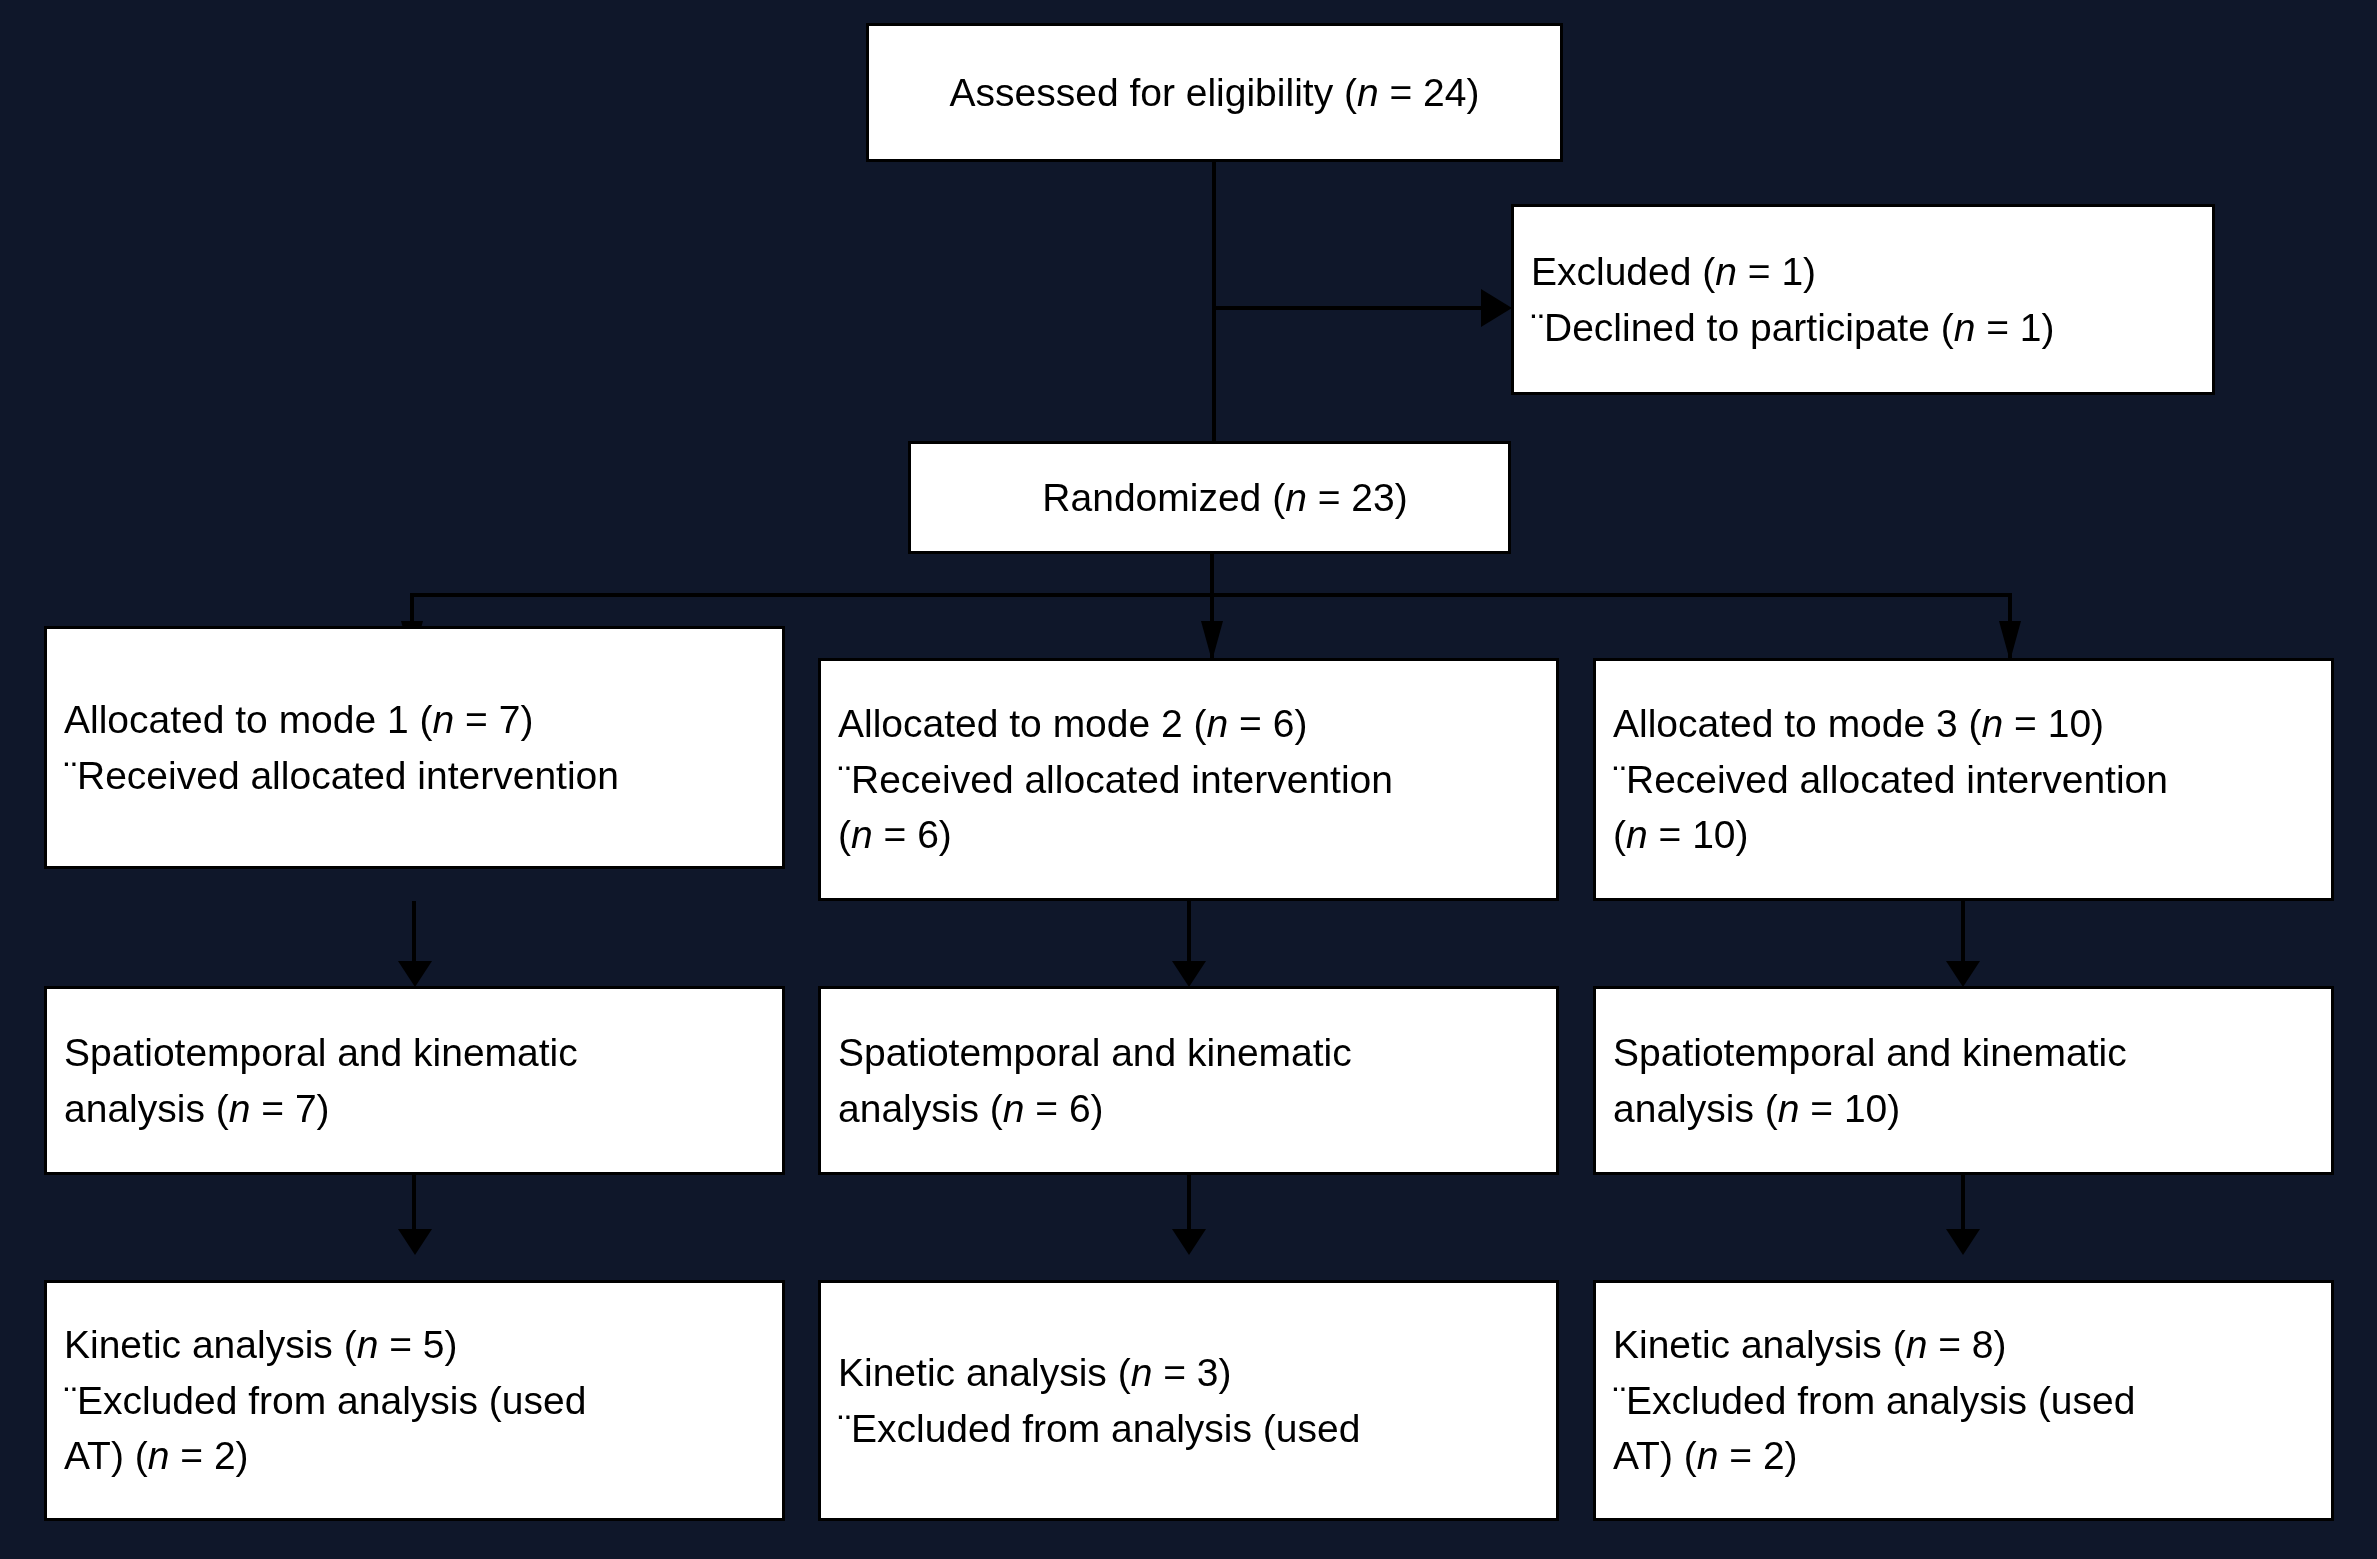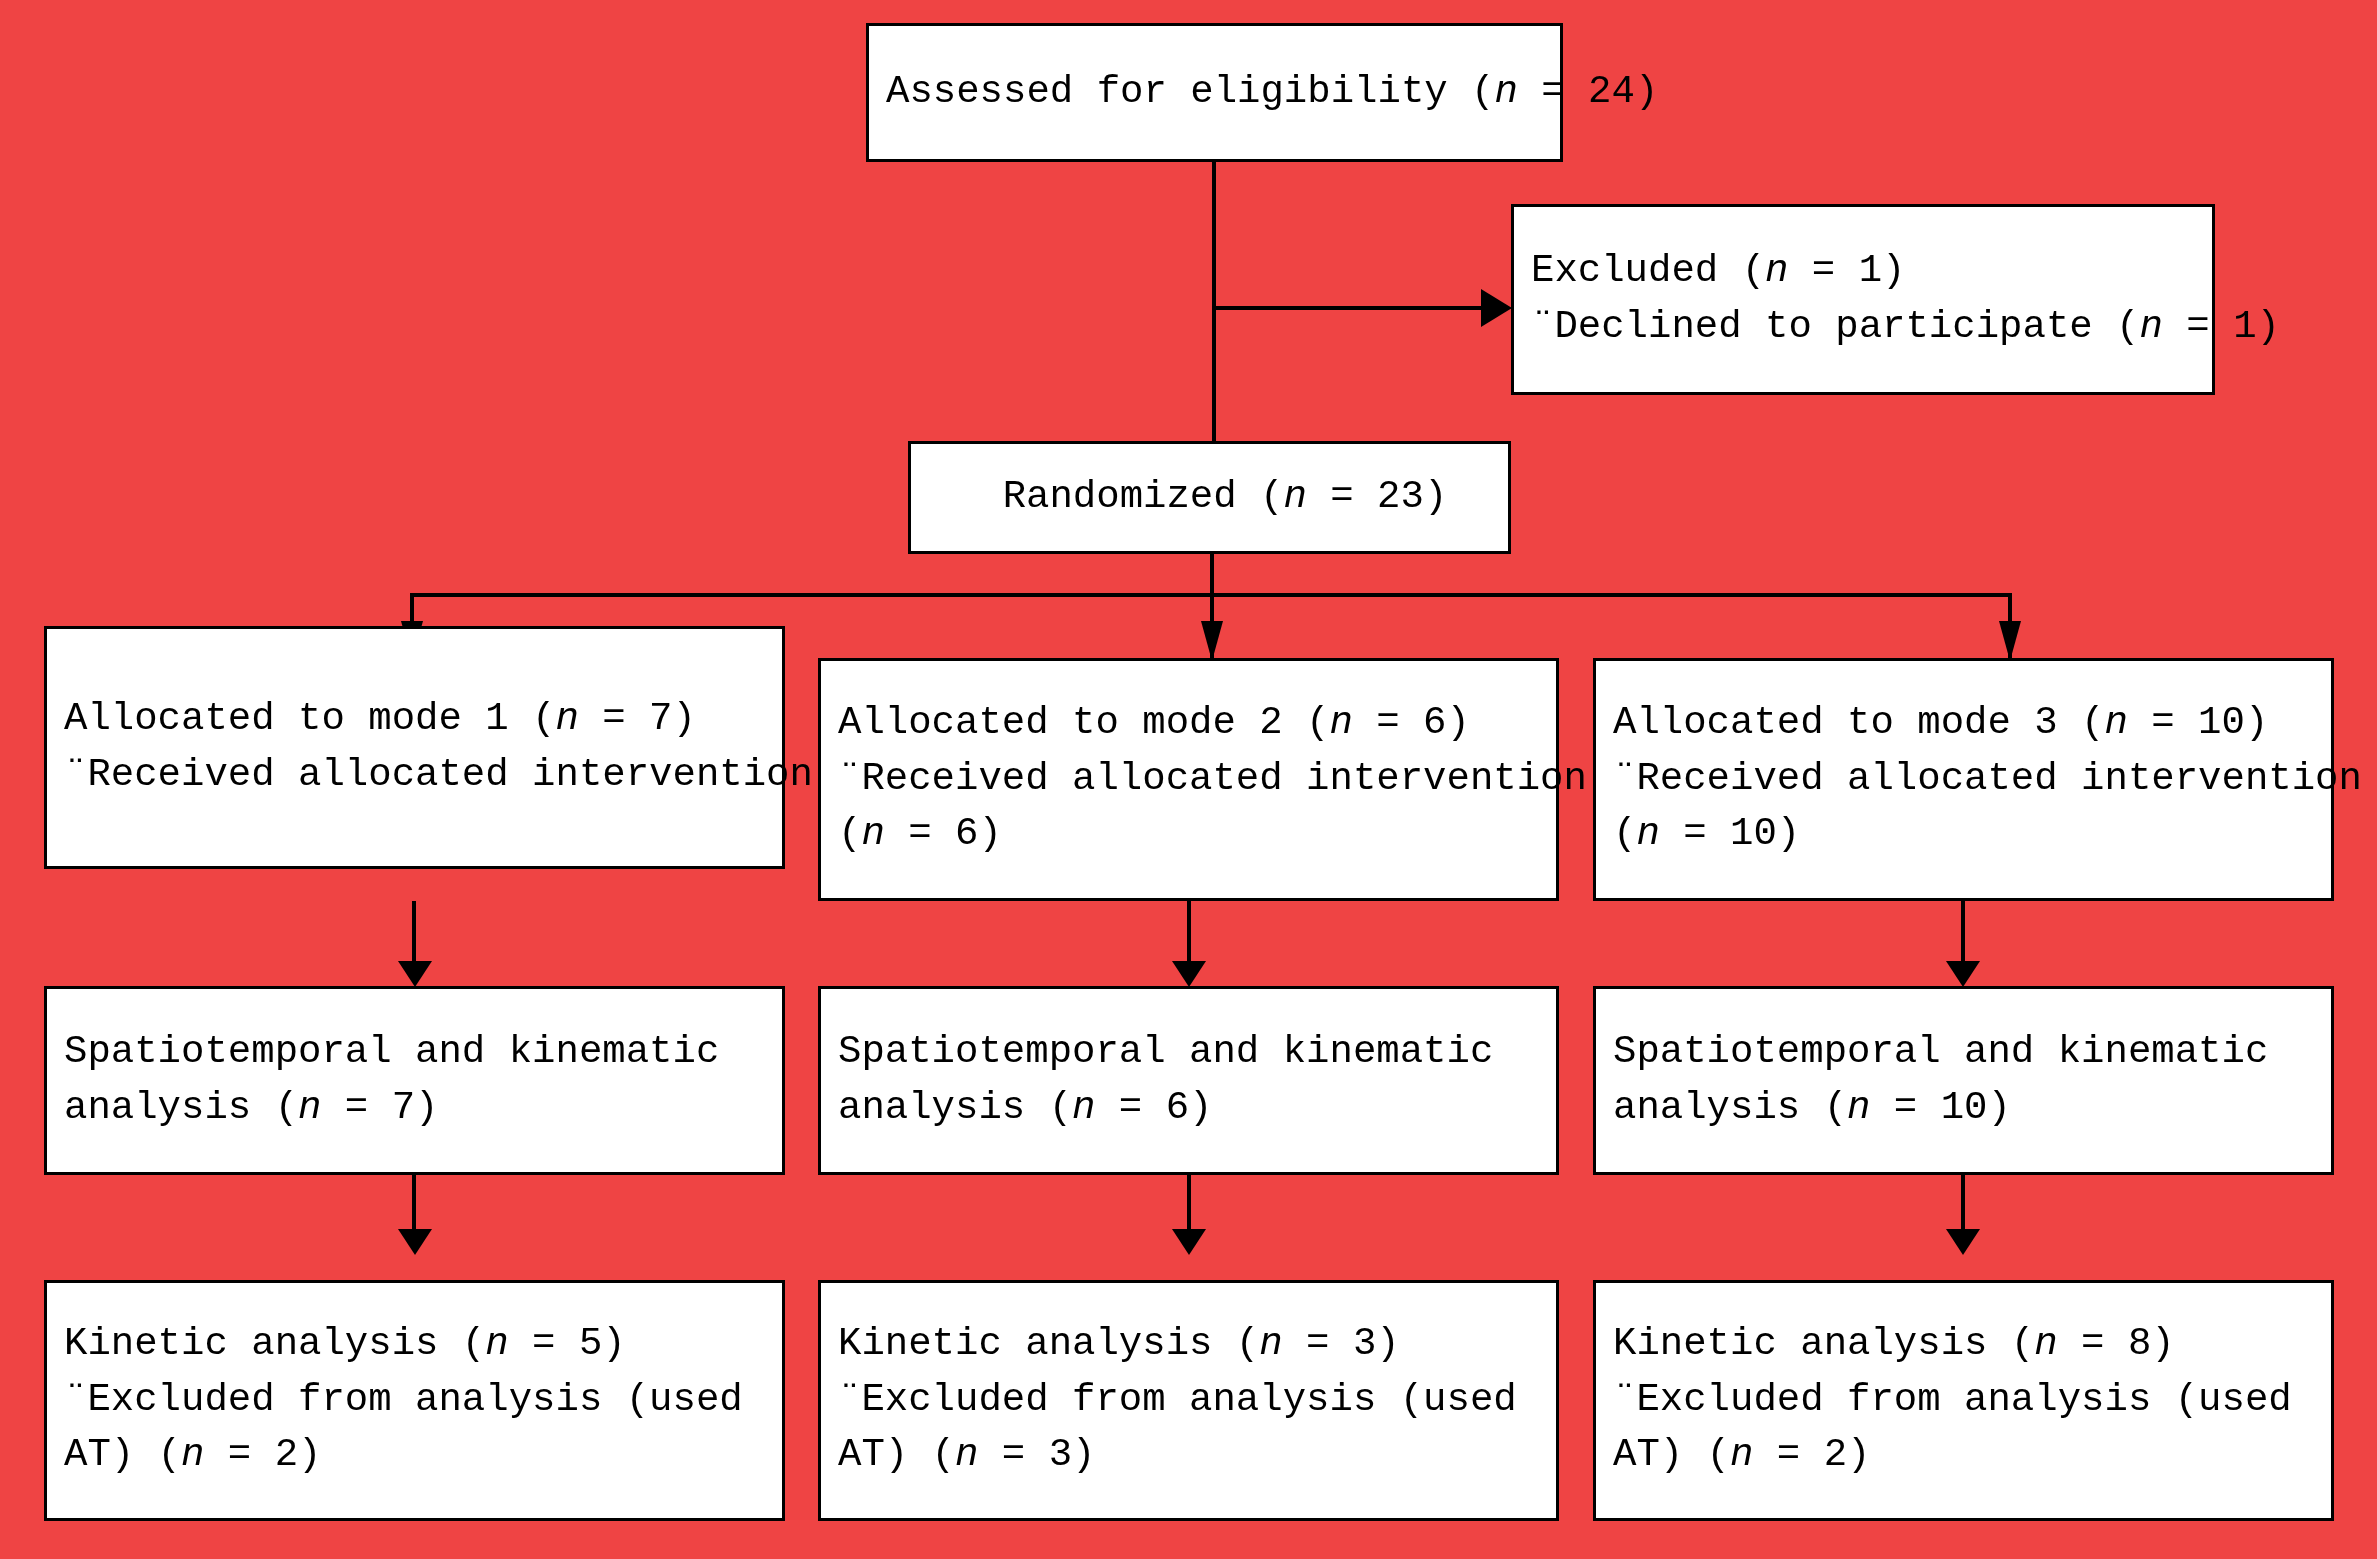--- a/index.html
+++ b/index.html
@@ -4,22 +4,22 @@
 <style>
   html, body {
     margin: 0;
     padding: 0;
     background: #ffffff;
   }
   #canvas {
     position: relative;
     width: 2377px;
     height: 1560px;
-    background: #ef4444;
-    font-family: Liberation Mono, monospace;
+    background: #0f172a;
+    font-family: Liberation Sans, sans-serif;
     color: #000000;
     overflow: hidden;
   }
 
   
   .node {
     position: absolute;
     box-sizing: border-box;
     border: 3.2px solid #000000;
     background: #ffffff;
@@ -181,21 +181,20 @@
         <p>Kinetic analysis (<i class="v">n</i> = 5)</p>
         <p><span class="bul">¨</span>Excluded from analysis (used</p>
         <p>AT) (<i class="v">n</i> = 2)</p>
       </div>
   </div>
 
   <div class="node left" style="left:818px; top:1280px; width:741px; height:241px;">
     <div class="lines">
         <p>Kinetic analysis (<i class="v">n</i> = 3)</p>
         <p><span class="bul">¨</span>Excluded from analysis (used</p>
-        <p>AT) (<i class="v">n</i> = 3)</p>
       </div>
   </div>
 
   <div class="node left" style="left:1593px; top:1280px; width:741px; height:241px;">
     <div class="lines">
         <p>Kinetic analysis (<i class="v">n</i> = 8)</p>
         <p><span class="bul">¨</span>Excluded from analysis (used</p>
         <p>AT) (<i class="v">n</i> = 2)</p>
       </div>
   </div>

